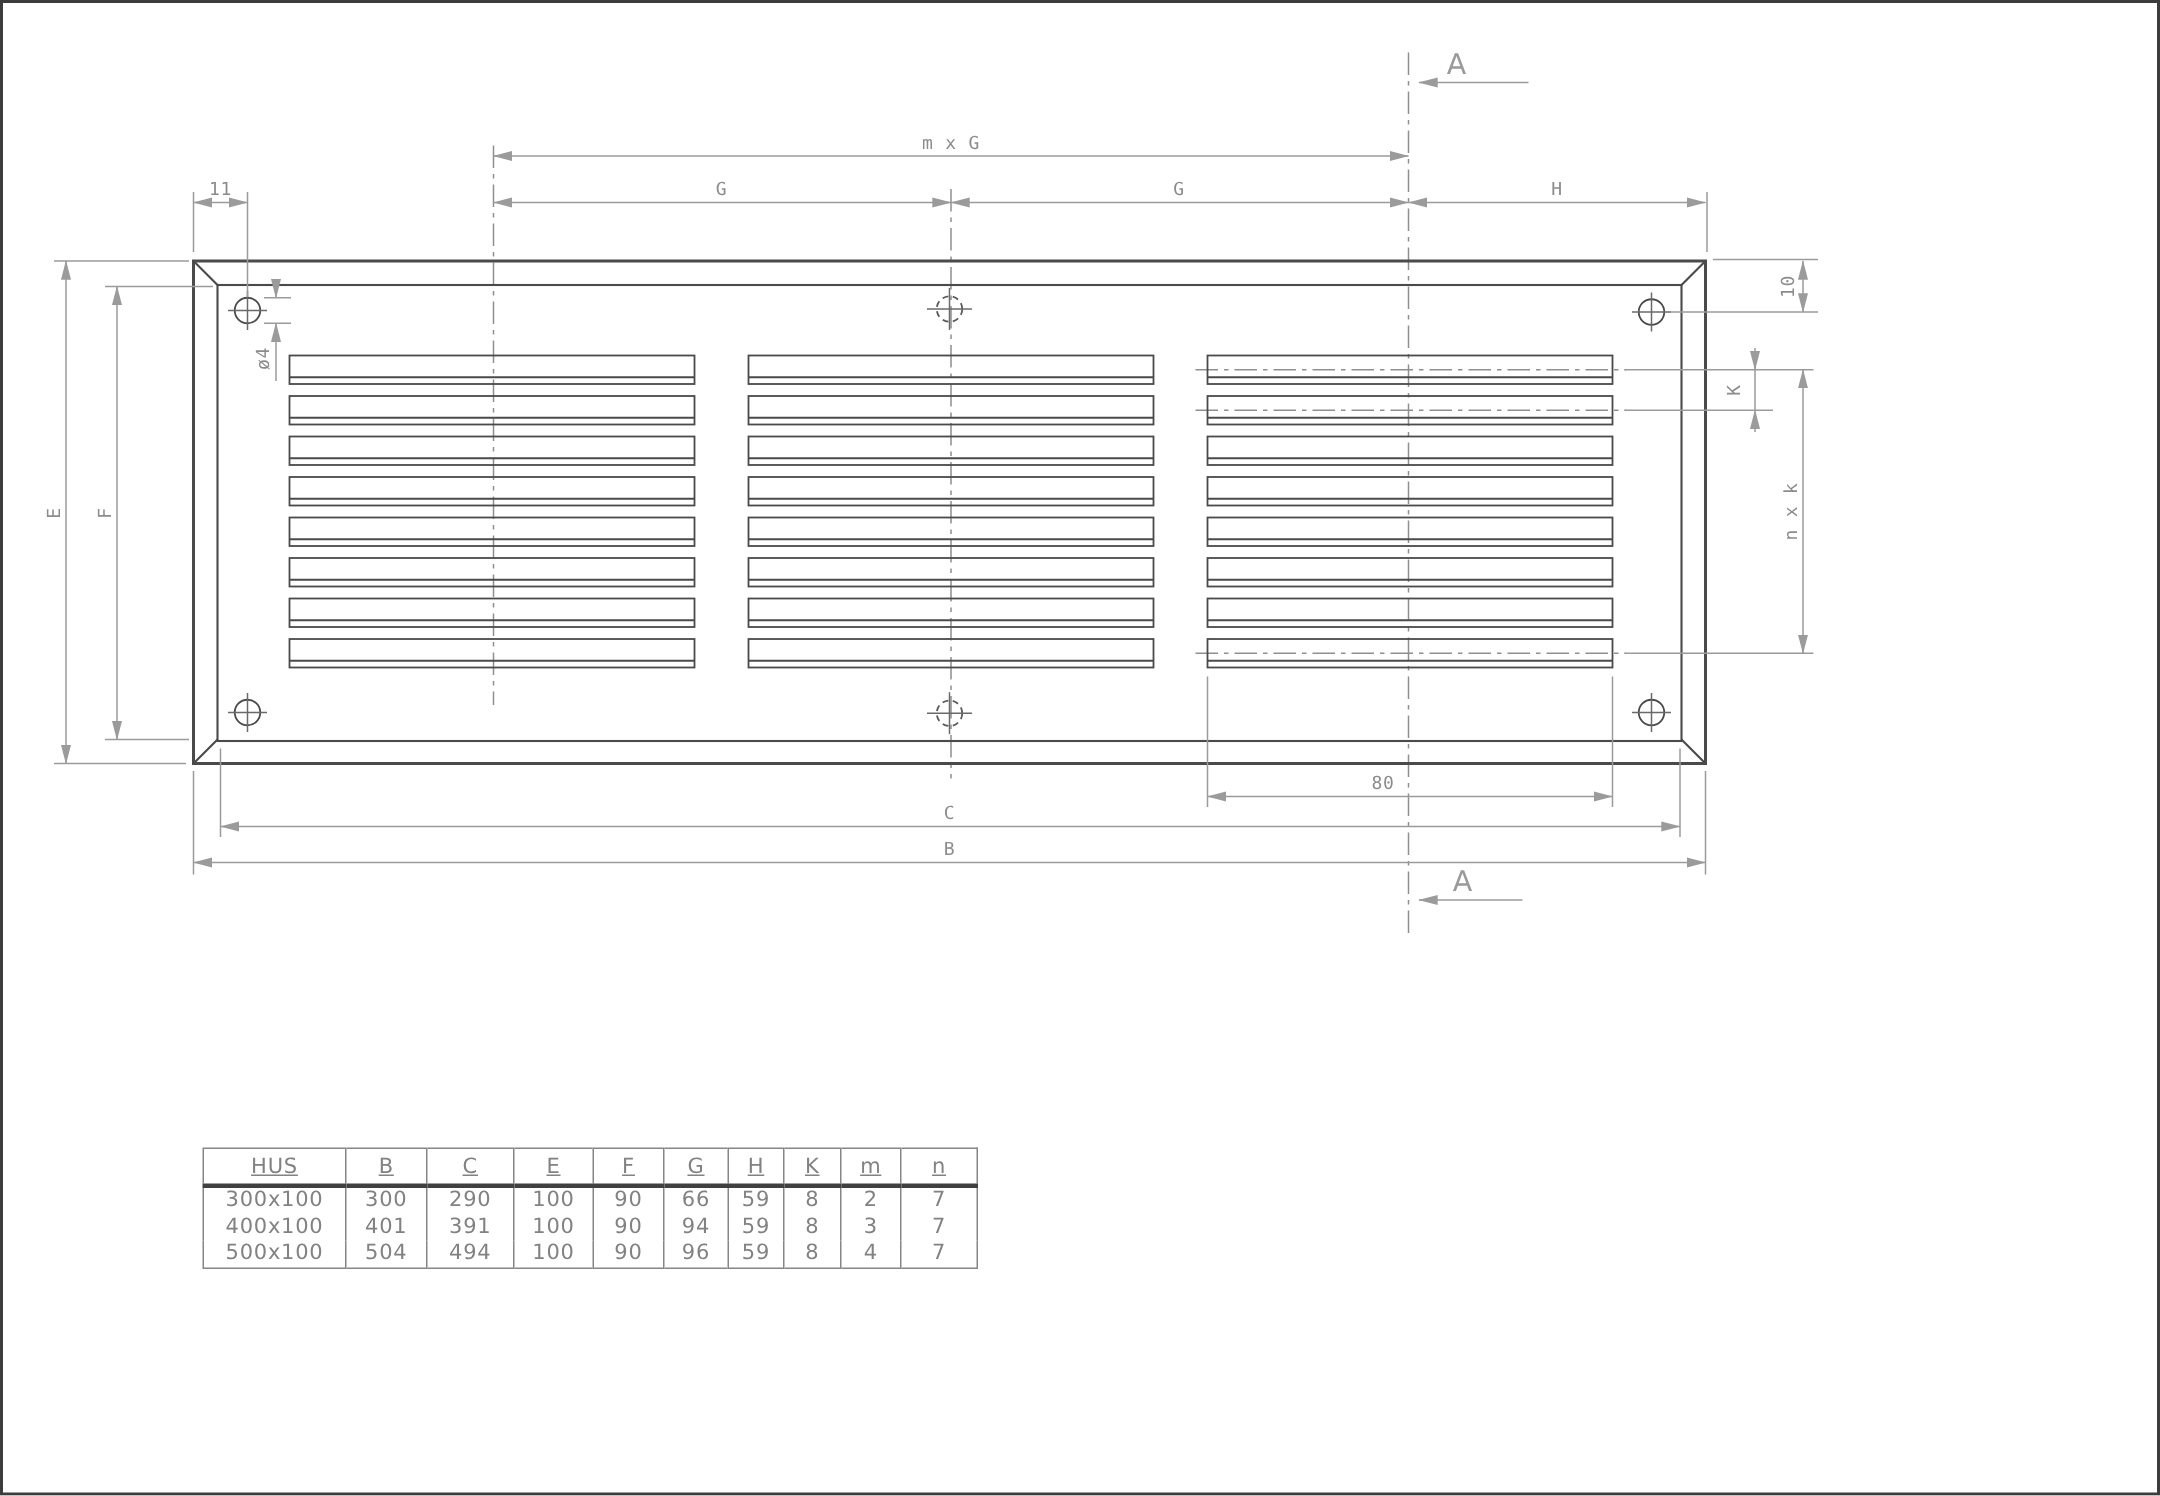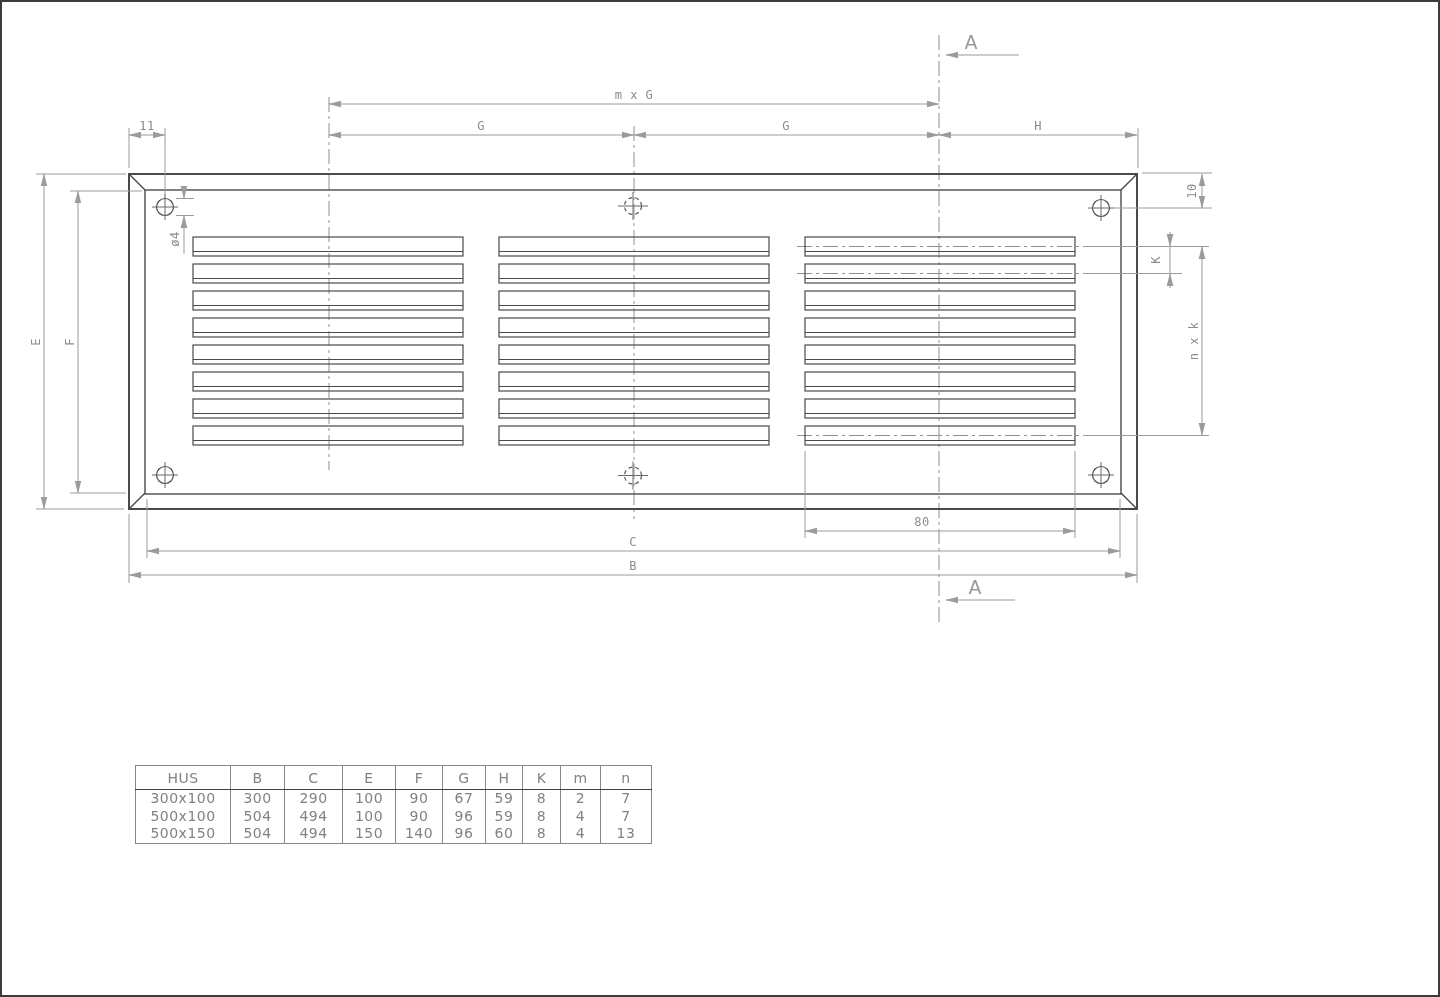--- a/index.html
+++ b/index.html
@@ -32,21 +32,21 @@
   table.spec {
     border-collapse:collapse; table-layout:fixed; width:516px;
     border:1px solid #868686;
     color:#828282; font-size:14px; letter-spacing:0.5px;
     font-family:"DejaVu Sans", sans-serif;
   }
   table.spec th, table.spec td {
     border-left:1px solid #868686; padding:0; text-align:center;
     font-weight:normal; white-space:nowrap; overflow:hidden;
   }
-  table.spec th { height:23px; border-bottom:1px solid #404040; }
+  table.spec th { height:23px; border-bottom:3px solid #404040;text-decoration:underline; }
   table.spec td { height:17.5px; line-height:17.5px; }
 </style>
 </head>
 <body>
 
 <div class="sheet">
 
   <svg class="drawing" width="1436" height="993" viewBox="0 0 1436 993">
     <defs>
       <marker id="arr" viewBox="0 0 12 8" refX="11.5" refY="4" markerWidth="13" markerHeight="9" orient="auto-start-reverse">
@@ -238,47 +238,47 @@
             <th>n</th>
           </tr>
       </thead>
       <tbody id="spec-body">
           <tr>
             <td>300x100</td>
             <td>300</td>
             <td>290</td>
             <td>100</td>
             <td>90</td>
-            <td>67</td>
+            <td>66</td>
             <td>59</td>
             <td>8</td>
             <td>2</td>
+            <td>7</td>
+          </tr>
+          <tr>
+            <td>400x100</td>
+            <td>401</td>
+            <td>391</td>
+            <td>100</td>
+            <td>90</td>
+            <td>94</td>
+            <td>59</td>
+            <td>8</td>
+            <td>3</td>
             <td>7</td>
           </tr>
           <tr>
             <td>500x100</td>
             <td>504</td>
             <td>494</td>
             <td>100</td>
             <td>90</td>
             <td>96</td>
             <td>59</td>
             <td>8</td>
             <td>4</td>
             <td>7</td>
           </tr>
-          <tr>
-            <td>500x150</td>
-            <td>504</td>
-            <td>494</td>
-            <td>150</td>
-            <td>140</td>
-            <td>96</td>
-            <td>60</td>
-            <td>8</td>
-            <td>4</td>
-            <td>13</td>
-          </tr>
         </tbody>
     </table>
   </div>
 
 </div>
 
 </body></html>

